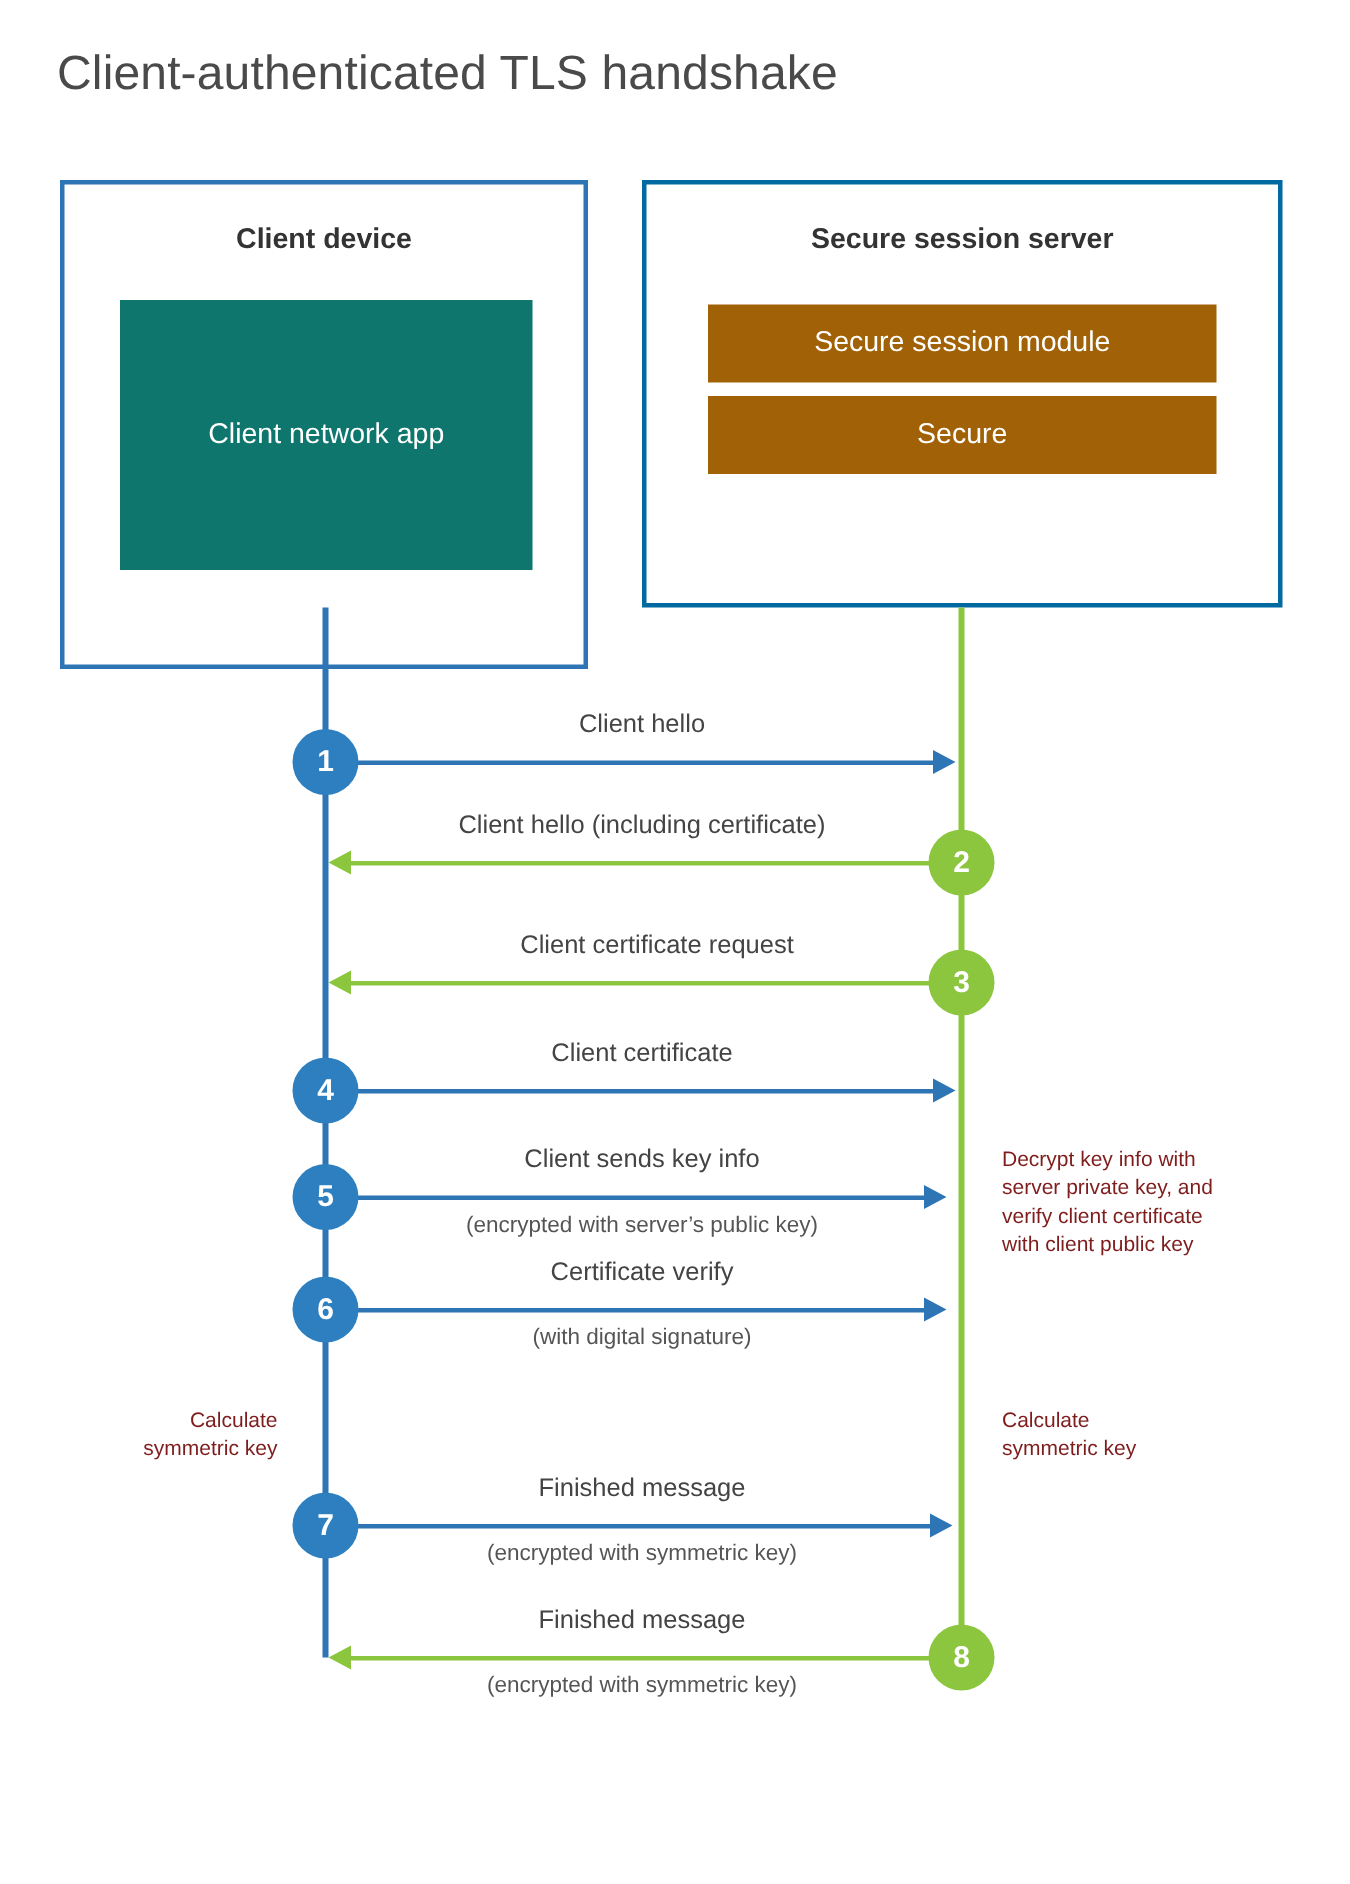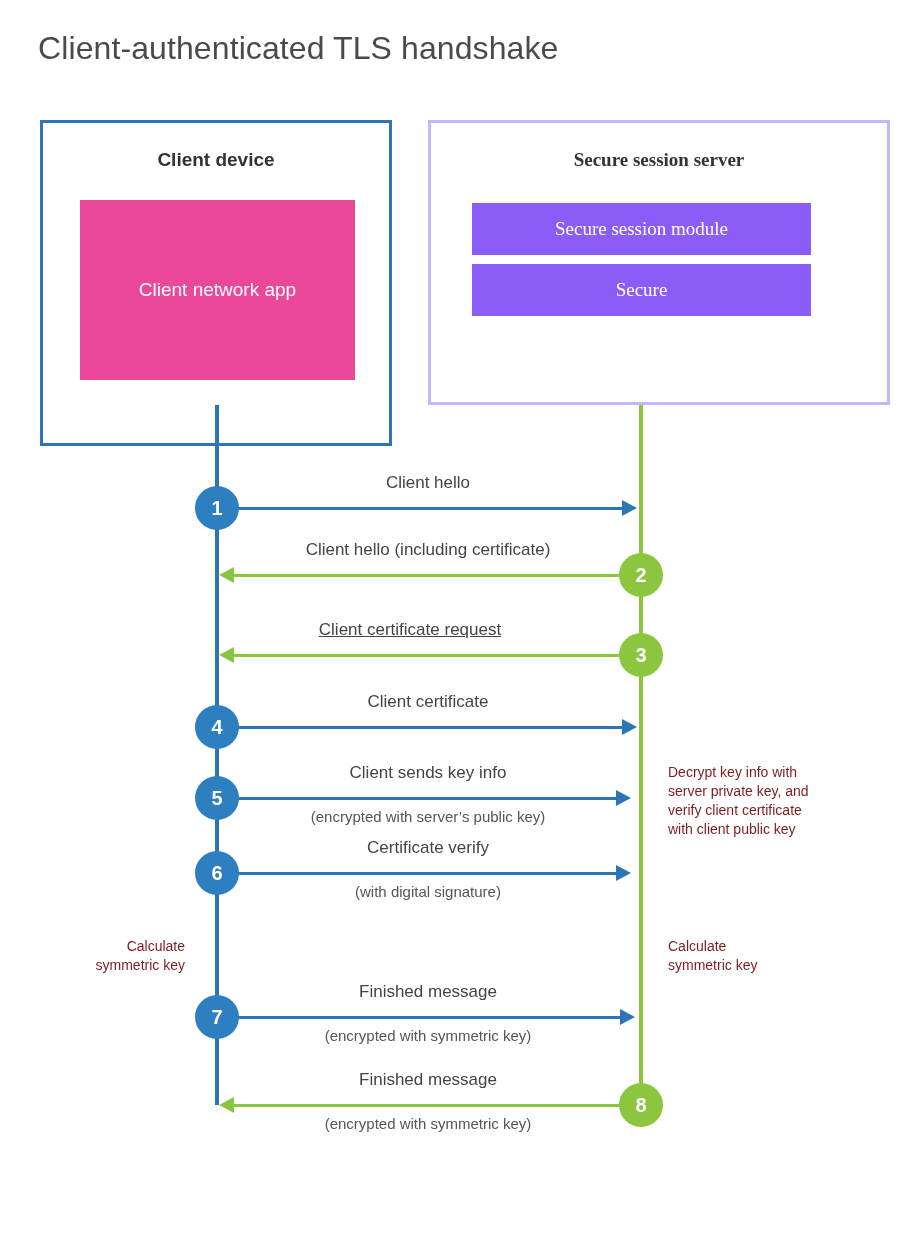--- a/index.html
+++ b/index.html
@@ -41,59 +41,58 @@
   #client-box {
     left: 40px;
     top: 120px;
     width: 352px;
     height: 326px;
     border: 3px solid #2e75b6;
   }
   #server-box {
     left: 428px;
     top: 120px;
-    width: 462px;
+    width: 427px;
     height: 285px;
-    border: 3px solid #c4b5fd;
-    font-family: Liberation Serif, serif;
+    border: 3px solid #0369a1;
   }
   .actor-title {
     position: absolute;
     left: 0;
     right: 0;
     top: 26px;
     text-align: center;
     font-size: 19px;
     font-weight: bold;
     color: #333333;
   }
   #client-app {
     position: absolute;
     left: 37px;
     top: 77px;
     width: 275px;
     height: 180px;
-    background: #ec4899;
+    background: #0f766e;
     color: #ffffff;
     font-size: 19px;
     display: flex;
     align-items: center;
     justify-content: center;
     text-align: center;
     line-height: 1.35;
   }
   .server-bars {
     position: absolute;
     left: 41px;
     top: 80px;
     width: 339px;
   }
   .server-bar {
     height: 52px;
-    background: #8b5cf6;
+    background: #a16207;
     color: #ffffff;
     font-size: 19px;
     display: flex;
     align-items: center;
     justify-content: center;
     margin-bottom: 9px;
     text-align: center;
   }
 
   
@@ -229,21 +228,21 @@
   <div class="message" style="top:575px;">
     <div class="msg-line green" style="left:234px; width:405px;"></div>
     <div class="arrow-head left" style="left:219px;"></div>
     <div class="msg-label primary" style="left:218px;">Client hello (including certificate)</div>
   </div>
   <div class="step-badge green" style="left:619px; top:553px;">2</div>
 
   <div class="message" style="top:655px;">
     <div class="msg-line green" style="left:234px; width:405px;"></div>
     <div class="arrow-head left" style="left:219px;"></div>
-    <div class="msg-label primary" style="left:200px;text-decoration:underline;">Client certificate request</div>
+    <div class="msg-label primary" style="left:228px;">Client certificate request</div>
   </div>
   <div class="step-badge green" style="left:619px; top:633px;">3</div>
 
   <div class="message" style="top:727px;">
     <div class="msg-line blue" style="left:217px; width:405px;"></div>
     <div class="arrow-head right" style="left:622px;"></div>
     <div class="msg-label primary" style="left:218px;">Client certificate</div>
   </div>
   <div class="step-badge blue" style="left:195px; top:705px;">4</div>
 

